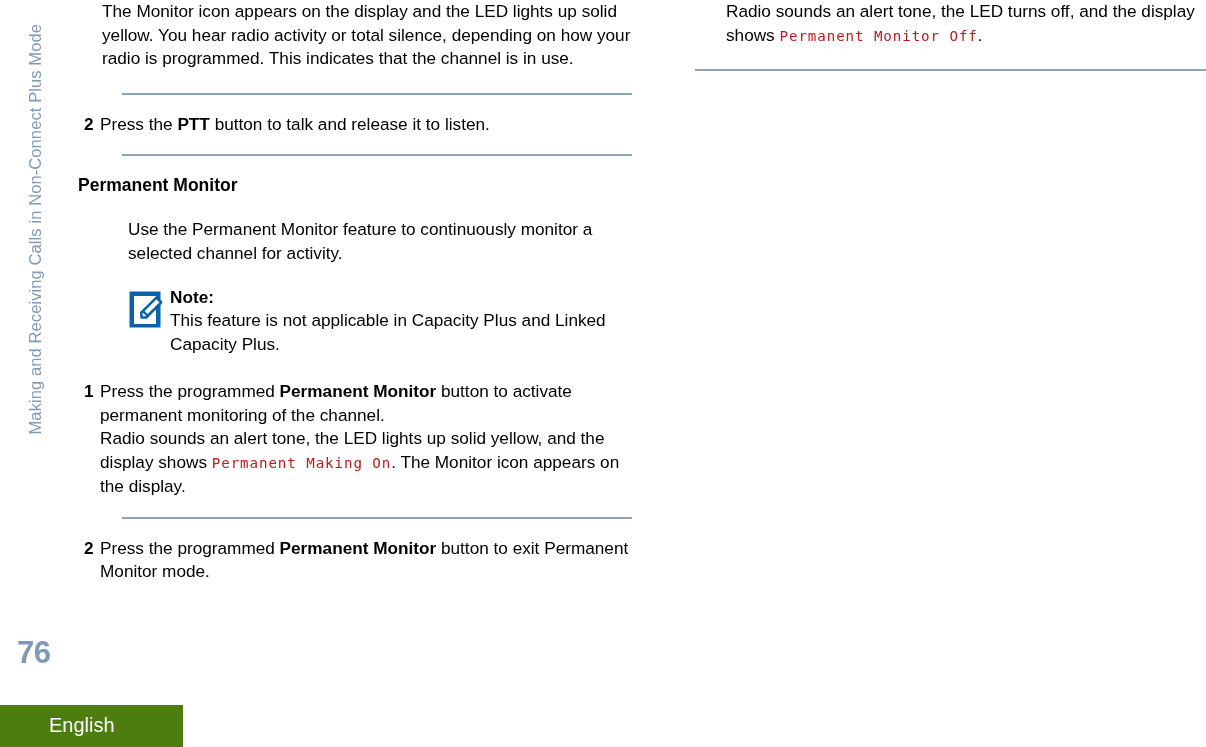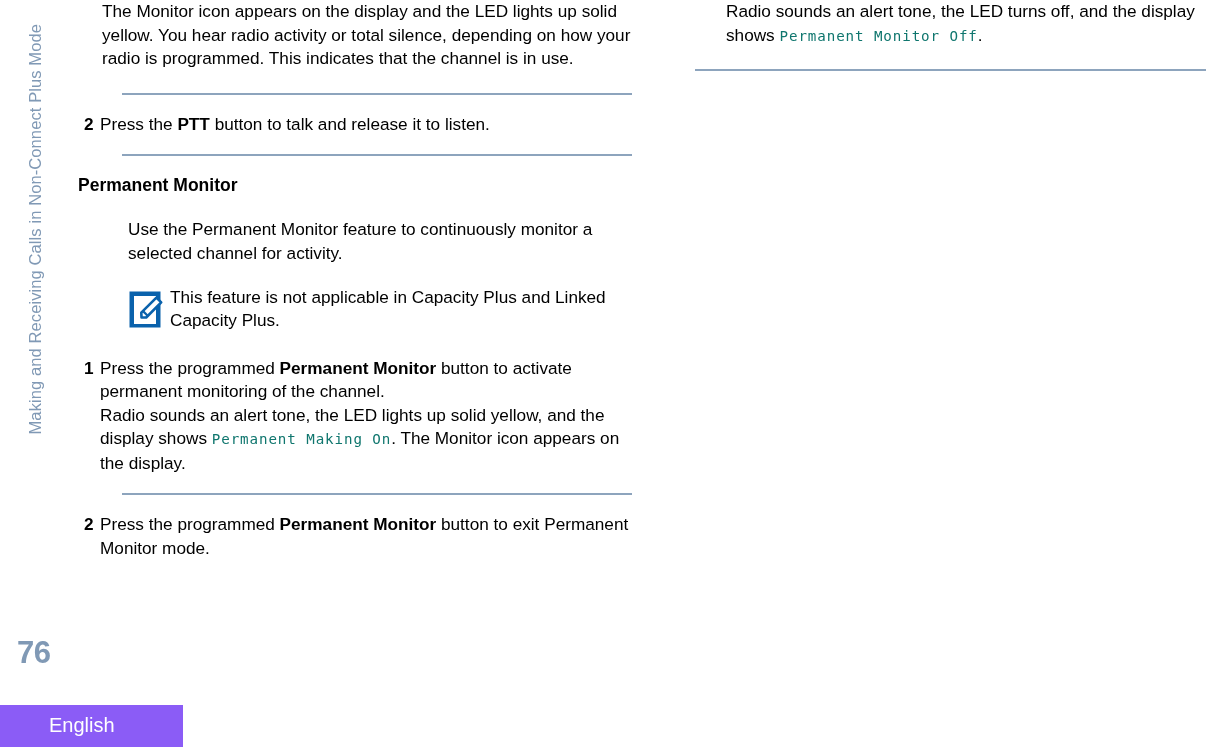--- a/index.html
+++ b/index.html
@@ -54,21 +54,21 @@
     color: #8099b5;
     letter-spacing: -0.5px;
     line-height: 1;
   }
   .lang-tab {
     position: absolute;
     left: 0;
     top: 705px;
     width: 183px;
     height: 42px;
-    background: #8b5cf6;
+    background: #4d7c0f;
   }
   .lang-tab span {
     position: absolute;
     left: 49px;
     top: 10px;
     font-size: 20px;
     color: #ffffff;
     line-height: 1;
   }
 
@@ -157,21 +157,21 @@
     display: block;
   }
 
   b, .b { font-weight: bold; text-align: right; }
 
   
   .screen {
     font-family: "DejaVu Sans Mono", "Liberation Mono", monospace;
     font-size: 14.2px;
     letter-spacing: 0.9px;
-    color: #0f766e;
+    color: #b91c1c;
     white-space: normal;
   }
 </style>
 </head>
 <body>
 
 <div class="page">
 
   <div class="sidebar">
     <div class="running-head">Making and Receiving Calls in Non-Connect Plus Mode</div>
@@ -209,20 +209,21 @@
           <rect x="0" y="0" width="40" height="40" fill="#ffffff" opacity="0"></rect>
           <g>
             <path d="M6 6 H28 V36 H6 Z" fill="#ffffff"></path>
             <rect x="4.5" y="4.5" width="25" height="31" fill="none" stroke="#0a62ac" stroke-width="3"></rect>
             <path d="M13.5 27.5 L13.3 22.6 L28.4 7.6 L33.2 12.4 L18.2 27.5 Z" fill="#ffffff" stroke="#0a62ac" stroke-width="2.6" stroke-linejoin="round"></path>
             <line x1="15.3" y1="21.4" x2="20.1" y2="26.2" stroke="#0a62ac" stroke-width="2.2"></line>
           </g>
         </svg>
       </div>
       <div class="note-body">
+        <span class="note-title">Note:</span>
         <span>This feature is not applicable in Capacity Plus and Linked Capacity Plus.</span>
       </div>
     </div>
 
     <div class="step" style="margin-top:24px;">
       <div class="step-num">1</div>
       <div class="step-body"><span>Press the programmed </span><b>Permanent Monitor</b><span> button to activate permanent monitoring of the channel.</span><br><span>Radio sounds an alert tone, the LED lights up solid yellow, and the display shows </span><span class="screen">Permanent Making On</span><span>. The Monitor icon appears on the display.</span></div>
     </div>
 
     <div class="rule rule-left" style="margin-top:18px;"></div>

